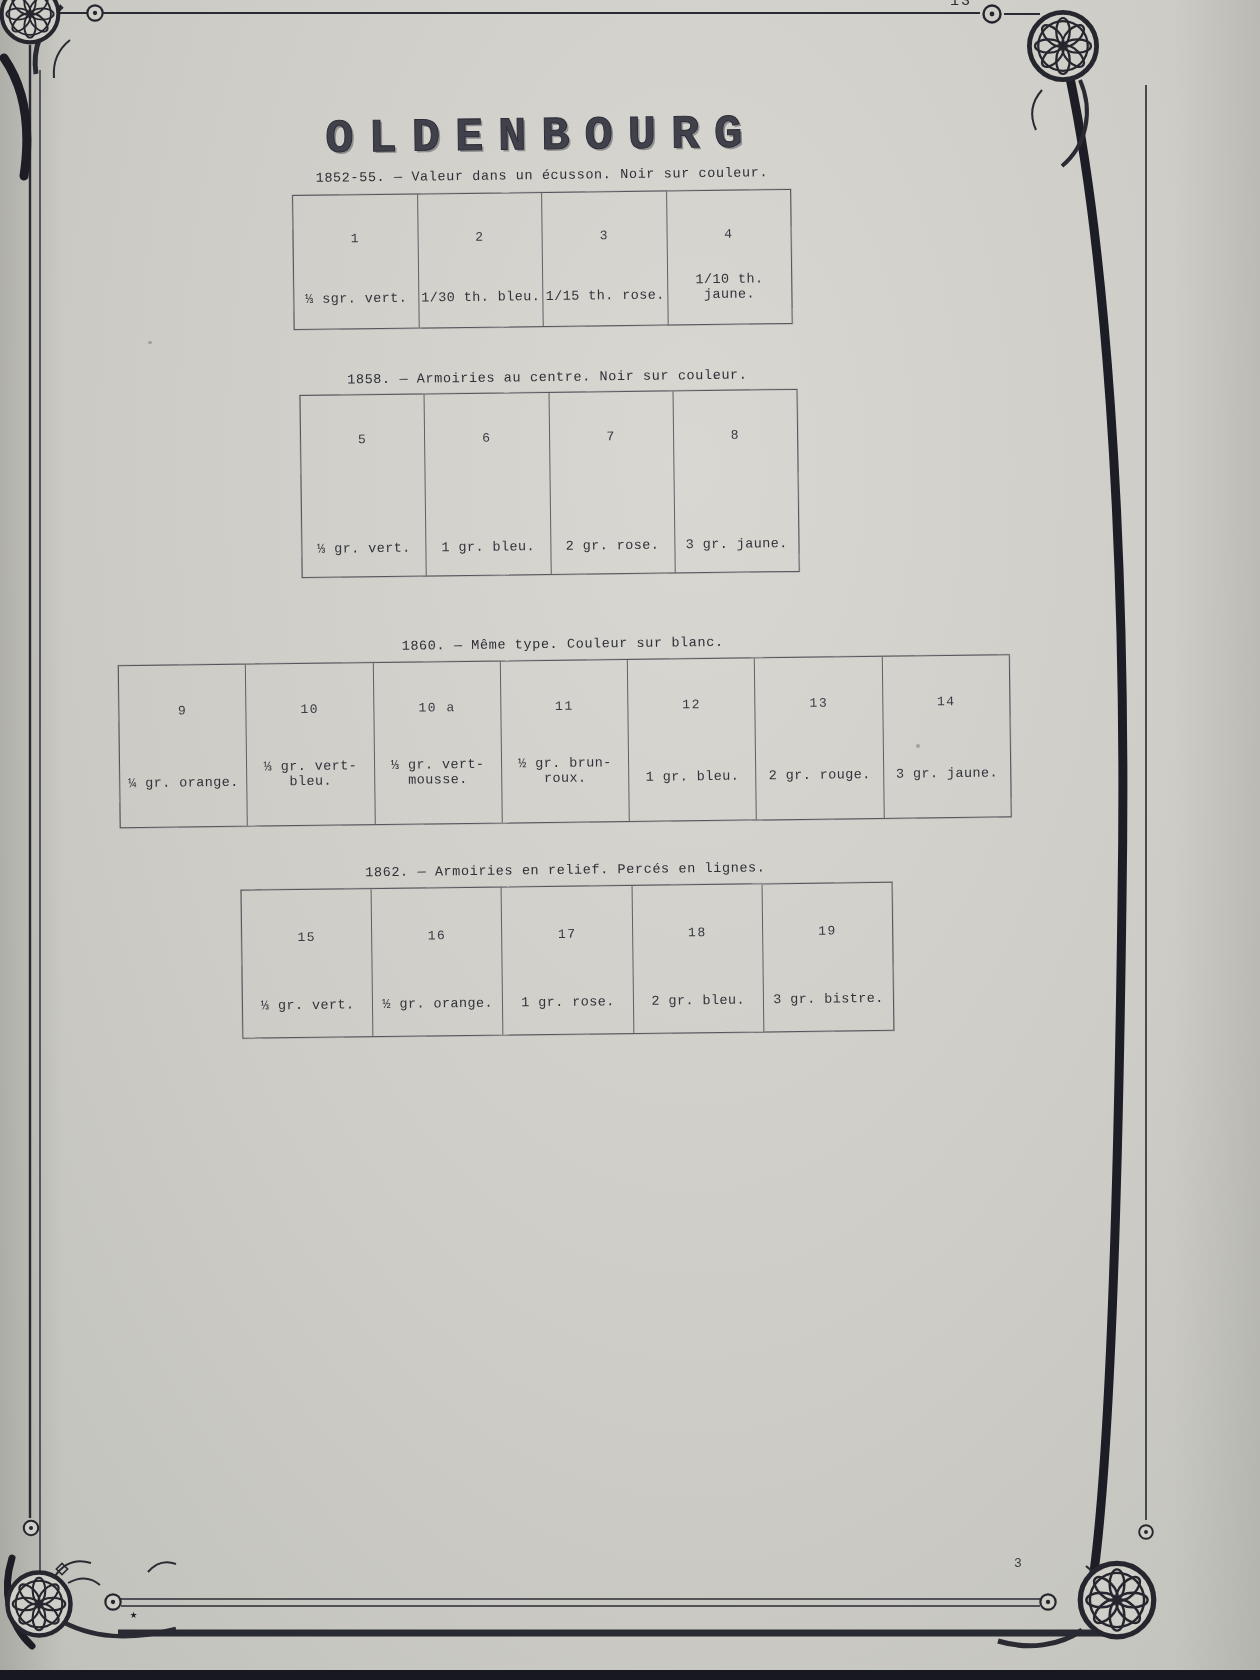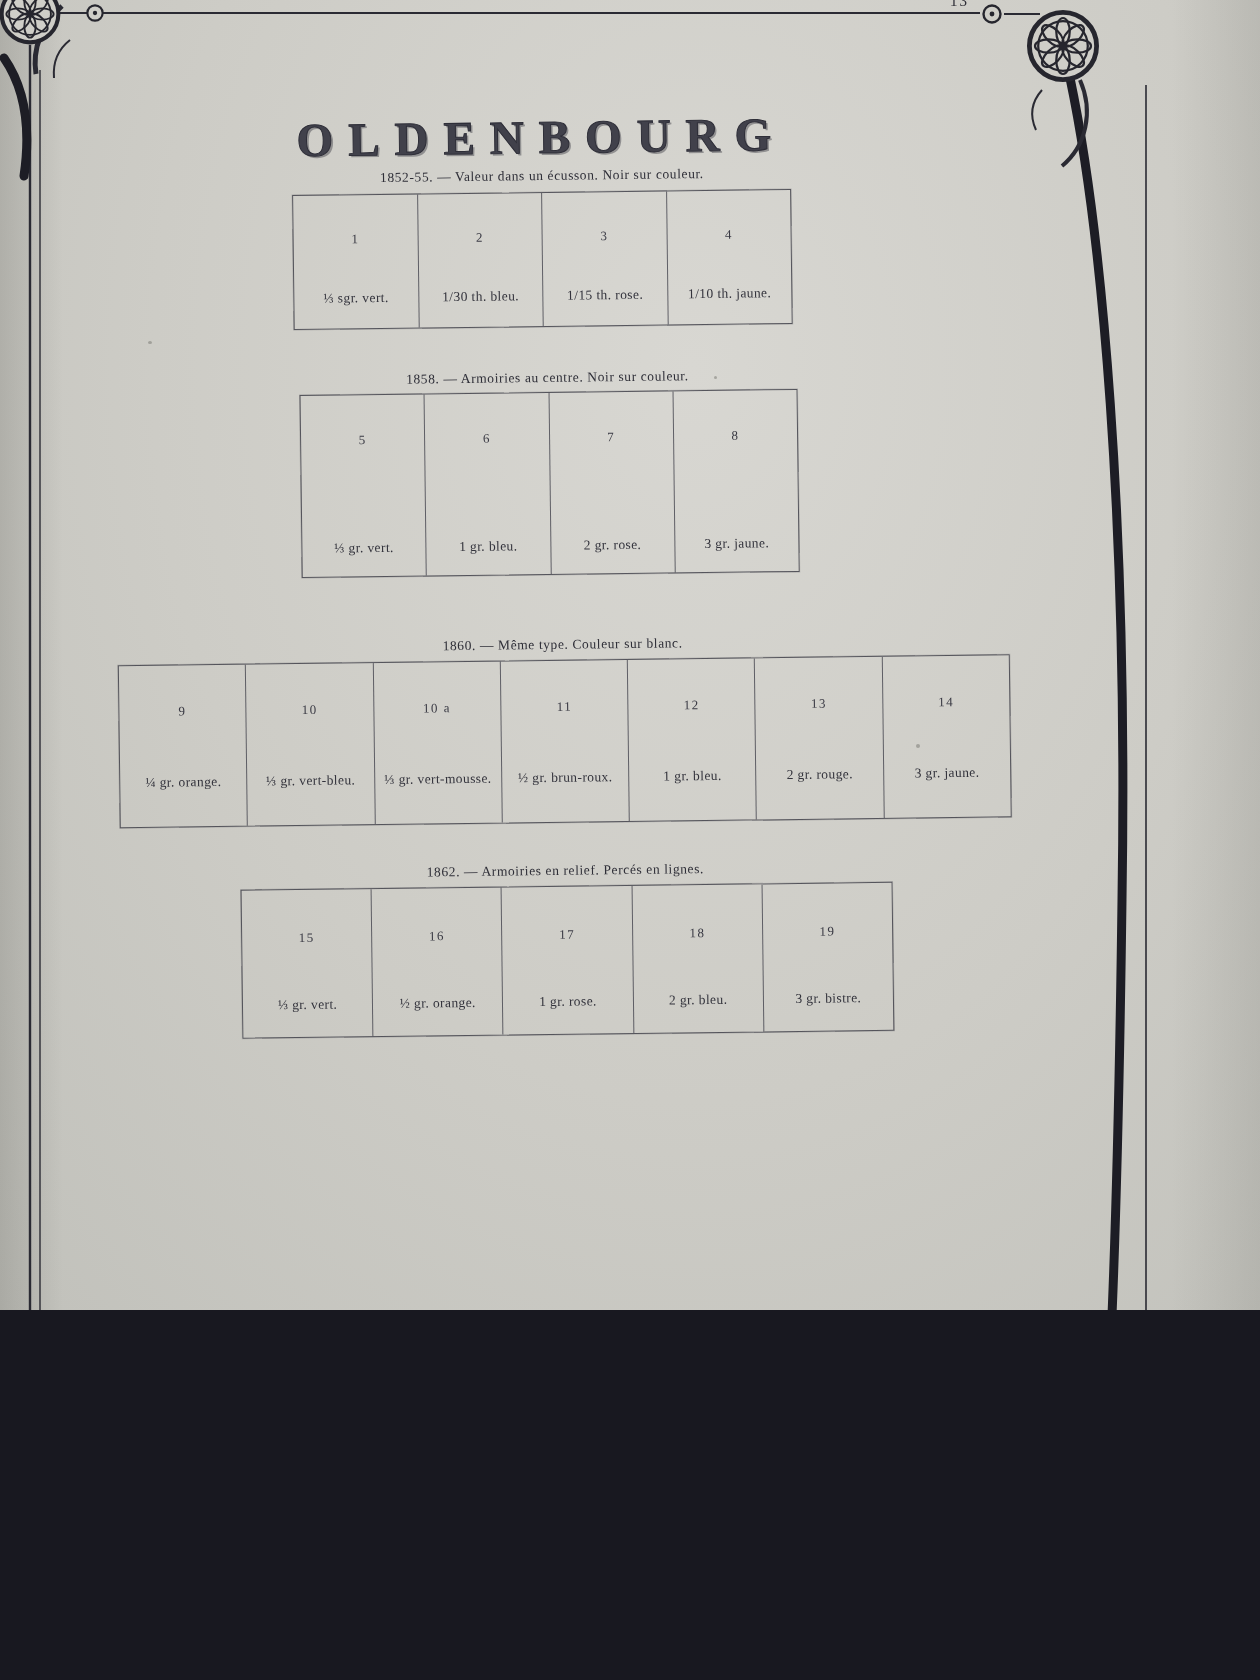--- a/index.html
+++ b/index.html
@@ -3,25 +3,26 @@
 <meta charset="utf-8">
 <style>
   html,body{margin:0;padding:0;}
   body{
     width:1260px;height:1680px;position:relative;
     background:#181820;
     font-family:"Liberation Serif","DejaVu Serif",serif;
     overflow:hidden;
   }
   .paper{
-    position:absolute;left:0;top:0;width:1260px;height:1310px;overflow:hidden;
+    position:absolute;left:0;top:0;width:1260px;height:1670px;overflow:hidden;
     background:
       linear-gradient(90deg, rgba(110,110,104,0.28), rgba(110,110,104,0) 5%),
       linear-gradient(270deg, rgba(110,110,104,0.18), rgba(110,110,104,0) 7%),
       radial-gradient(ellipse at 55% 28%, #d8d7d2 0%, #cdccc6 55%, #c1c1bb 100%);
+    font-family: Liberation Mono, monospace;
   }
   .frame-svg{position:absolute;left:0;top:0;z-index:1;}
   .content{position:absolute;left:0;top:0;width:1260px;height:1680px;z-index:2;
            transform:rotate(-0.7deg);transform-origin:630px 840px;}
   .page-title{
     position:absolute;left:150px;top:78px;width:800px;text-align:center;
     font-size:47px;font-weight:bold;letter-spacing:15px;color:#41414b;
     -webkit-text-stroke:1px #2e2e38;
     text-shadow:2px 2px 0 rgba(46,46,56,0.40), -1px -1px 0 rgba(216,215,210,0.7);
   }

